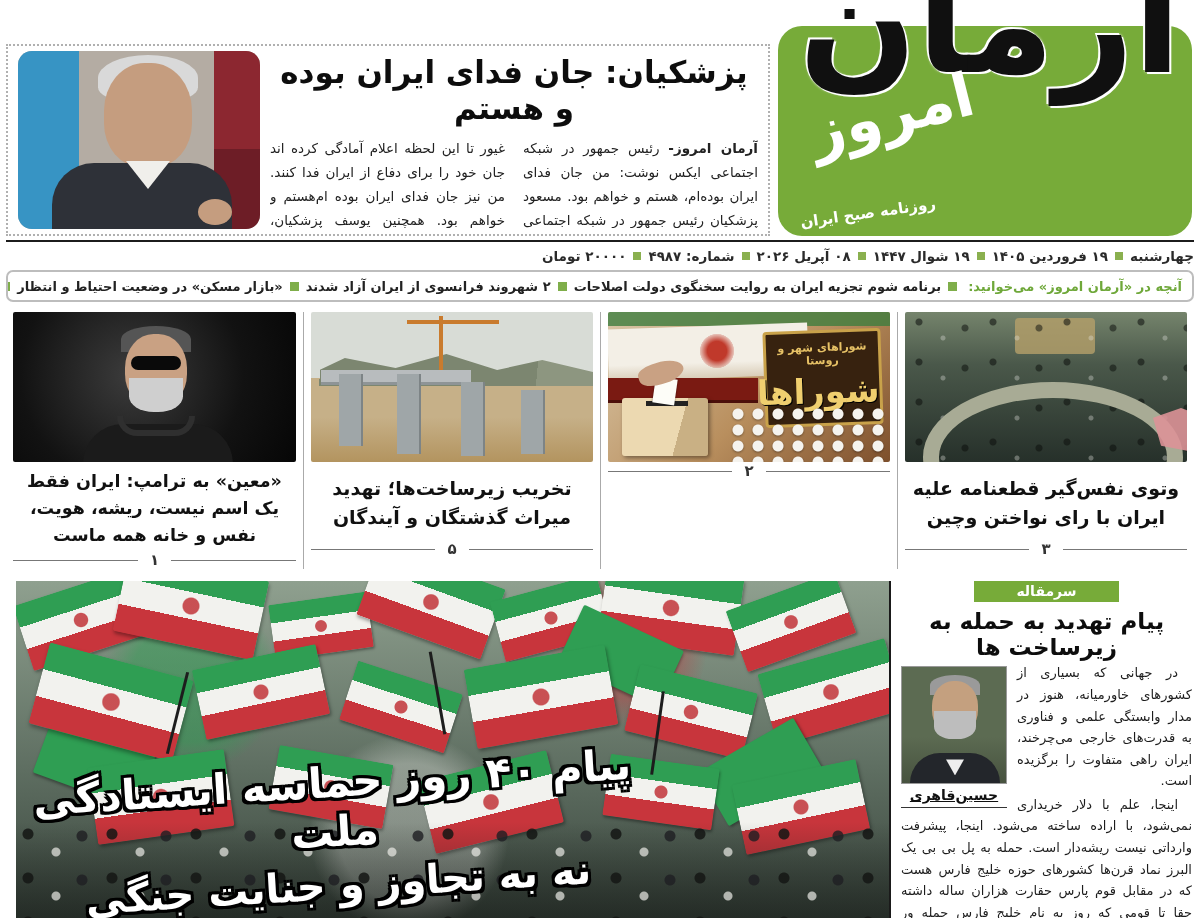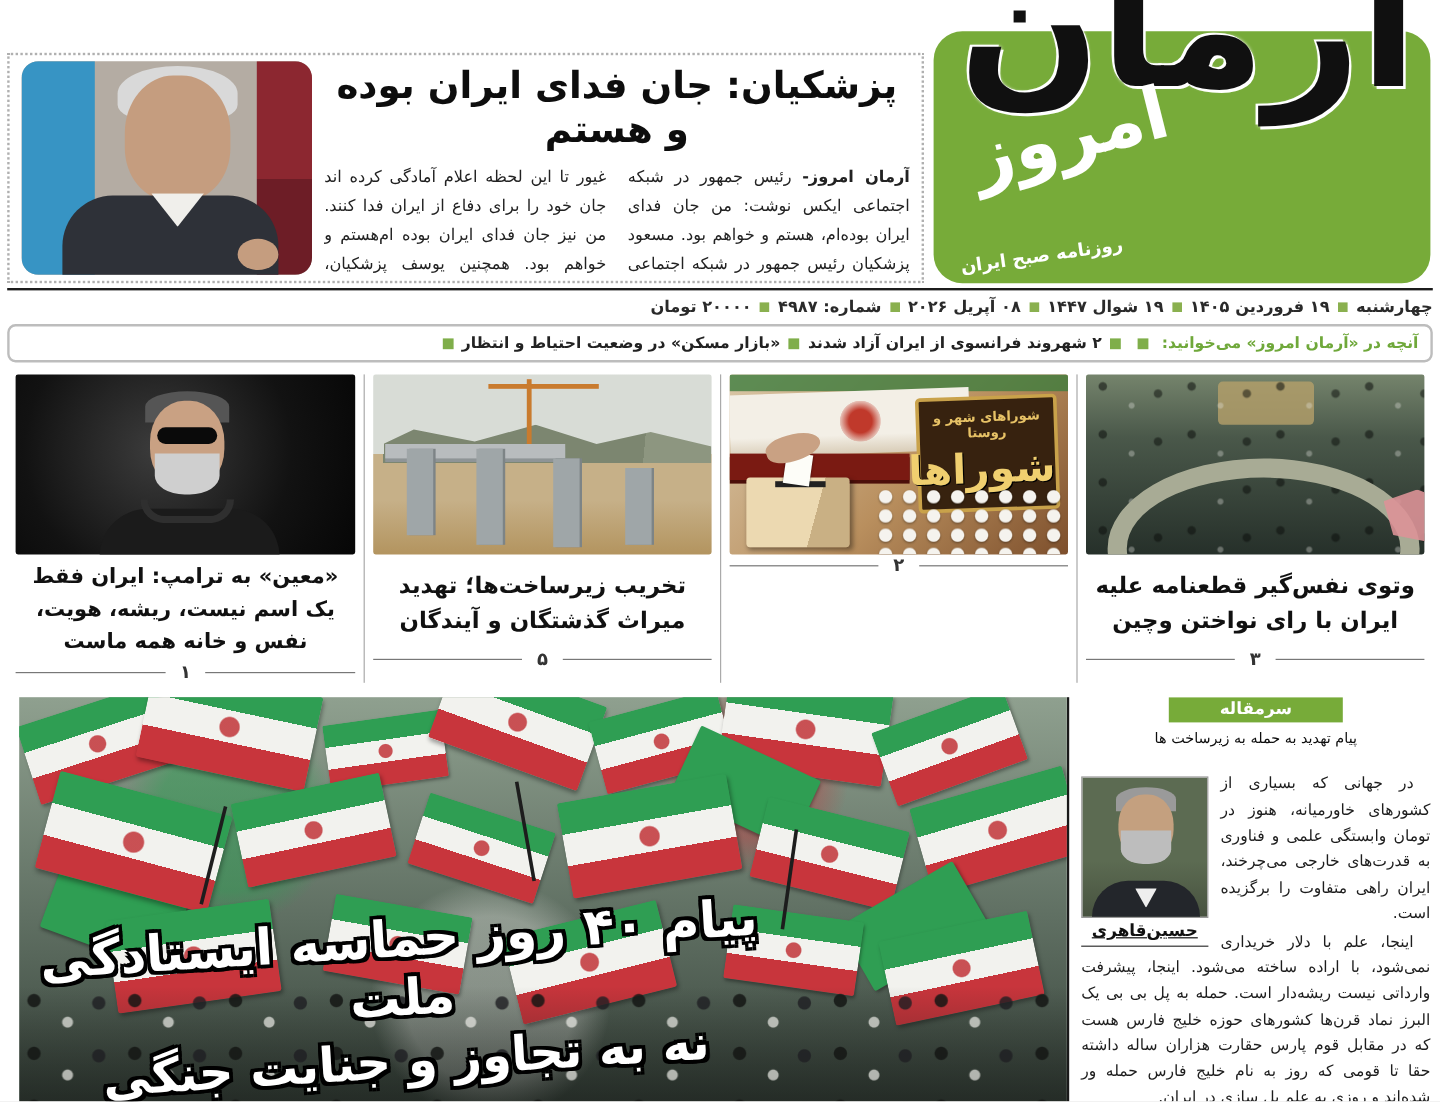--- a/index.html
+++ b/index.html
@@ -142,22 +142,22 @@
   .mo-phones { position:absolute; bottom:26px; left:104px; width:78px; height:20px;
           border:6px solid #2f2f2f; border-top:none; border-radius:0 0 40px 40px; }
 
   
   .bottom { display:flex; margin:12px 6px 0; height:337px; }
 
   .editorial { width:305px; flex:0 0 auto; border-left:2px solid #1a1a1a; padding:0 2px 0 10px;
           overflow:hidden; }
   .ed-label { display:block; width:145px; margin:0 auto 6px; background:#77ab39; color:#fff;
           text-align:center; font-size:14px; font-weight:bold; height:21px; line-height:21px; }
-  .ed-title { font-size:12px; font-weight:normal; text-align:center; color:#0d0d0d;
-          margin-bottom:21px; letter-spacing:-.3px; }
+  .ed-title { font-size:23px; font-weight:bold; text-align:center; color:#0d0d0d;
+          margin-bottom:2px; letter-spacing:-.3px; }
   .ed-photo { float:left; width:106px; margin:4px 10px 2px 0; }
   .ed-photo-art { position:relative; width:106px; height:118px; overflow:hidden;
           background:linear-gradient(180deg,#5c6b52 0 60%, #47523f 100%); border:1px solid #999; }
   .ga-head { position:absolute; top:14px; left:30px; width:46px; height:54px;
           background:#c4a07f; border-radius:46%; }
   .ga-hair { position:absolute; top:8px; left:28px; width:50px; height:20px;
           background:#9a9a9a; border-radius:50% 50% 0 0; }
   .ga-beard { position:absolute; top:44px; left:32px; width:42px; height:28px;
           background:#bdbdbd; border-radius:0 0 44% 44%; }
   .ga-suit { position:absolute; bottom:-10px; left:8px; width:90px; height:40px;
@@ -240,20 +240,21 @@
     <span>۰۸ آپریل ۲۰۲۶</span>
       <span class="sq"></span>
     <span>شماره: ۴۹۸۷</span>
       <span class="sq"></span>
     <span>۲۰۰۰۰ تومان</span>
   </div>
 
   <div class="strip">
     <span class="strip-label">آنچه در «آرمان امروز» می‌خوانید:</span>
     <span class="sq"></span>
+    <span>برنامه شوم تجزیه ایران به روایت سخنگوی دولت اصلاحات</span>
     <span class="sq"></span>
     <span>۲ شهروند فرانسوی از ایران آزاد شدند</span>
     <span class="sq"></span>
     <span>«بازار مسکن» در وضعیت احتیاط و انتظار</span>
     <span class="sq"></span>
 
   </div>
 
   <div class="columns">
 
@@ -333,21 +334,21 @@
         <div class="ed-photo-art">
           <div class="ga-hair"></div>
           <div class="ga-head"></div>
           <div class="ga-beard"></div>
           <div class="ga-suit"></div>
           <div class="ga-shirt"></div>
         </div>
         <span class="ed-author">حسین‌قاهری</span>
       </div>
       <div class="ed-text">
-        <p>در جهانی که بسیاری از کشورهای خاورمیانه، هنوز در تومان وابستگی علمی و فناوری به قدرت‌های خارجی می‌چرخند، ایران راهی متفاوت را برگزیده است.</p>
+        <p>در جهانی که بسیاری از کشورهای خاورمیانه، هنوز در مدار وابستگی علمی و فناوری به قدرت‌های خارجی می‌چرخند، ایران راهی متفاوت را برگزیده است.</p>
         <p>اینجا، علم با دلار خریداری نمی‌شود، با اراده ساخته می‌شود. اینجا، پیشرفت وارداتی نیست ریشه‌دار است. حمله به پل بی بی یک البرز نماد قرن‌ها کشورهای حوزه خلیج فارس هست که در مقابل قوم پارس حقارت هزاران ساله داشته حقا تا قومی که روز به نام خلیج فارس حمله ور شده‌اند و روزی به علم پل سازی در ایران.</p>
 
       </div>
     </div>
 
     <div class="flag-photo">
       <div class="flag" style="left:10px; top:8px; transform:rotate(-18deg) scale(1.1);"></div>
       <div class="flag" style="left:120px; top:-6px; transform:rotate(12deg) scale(1.3);"></div>
       <div class="flag" style="left:250px; top:14px; transform:rotate(-8deg) scale(.9);"></div>
       <div class="flag" style="left:360px; top:-10px; transform:rotate(20deg) scale(1.2);"></div>

